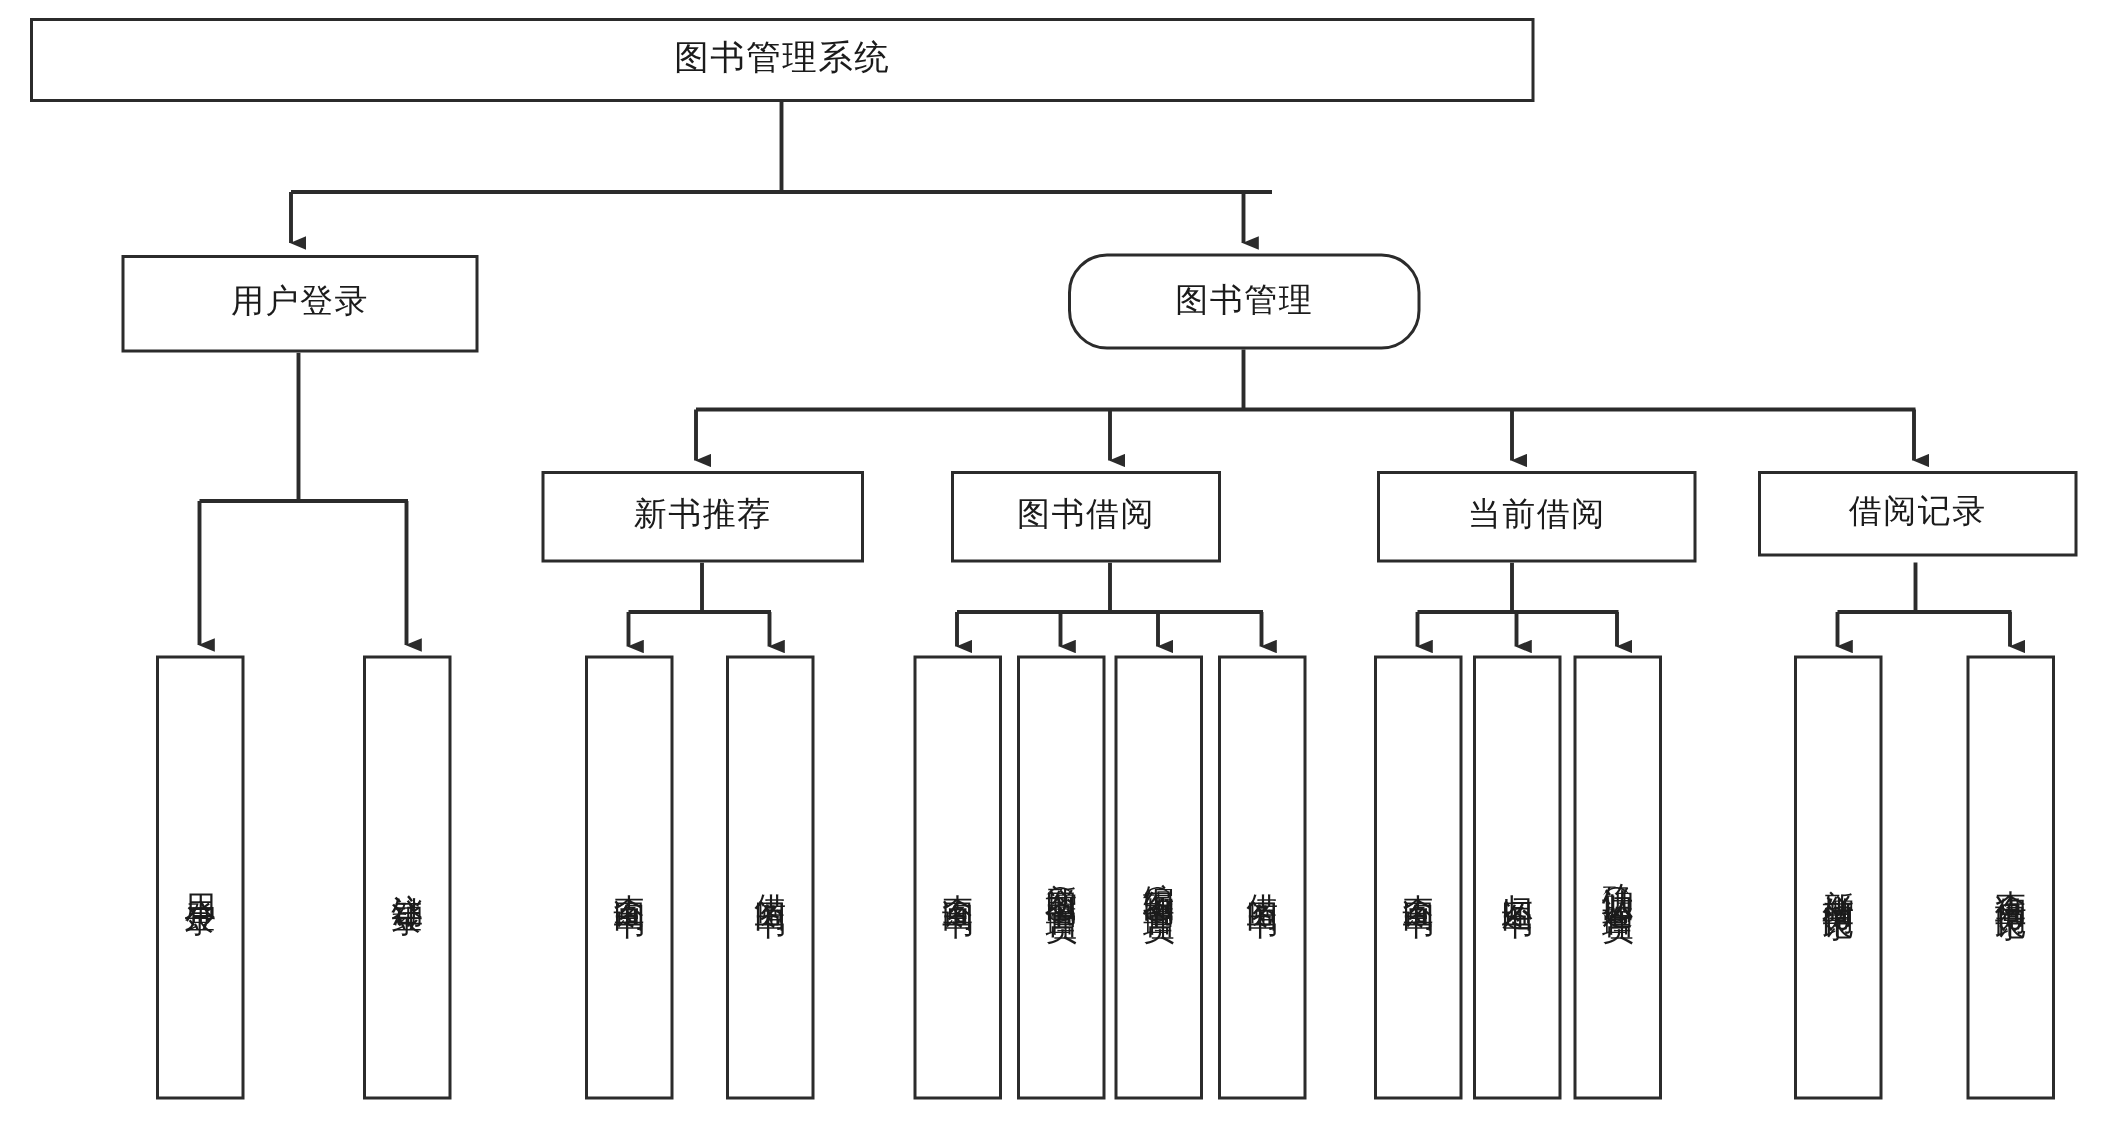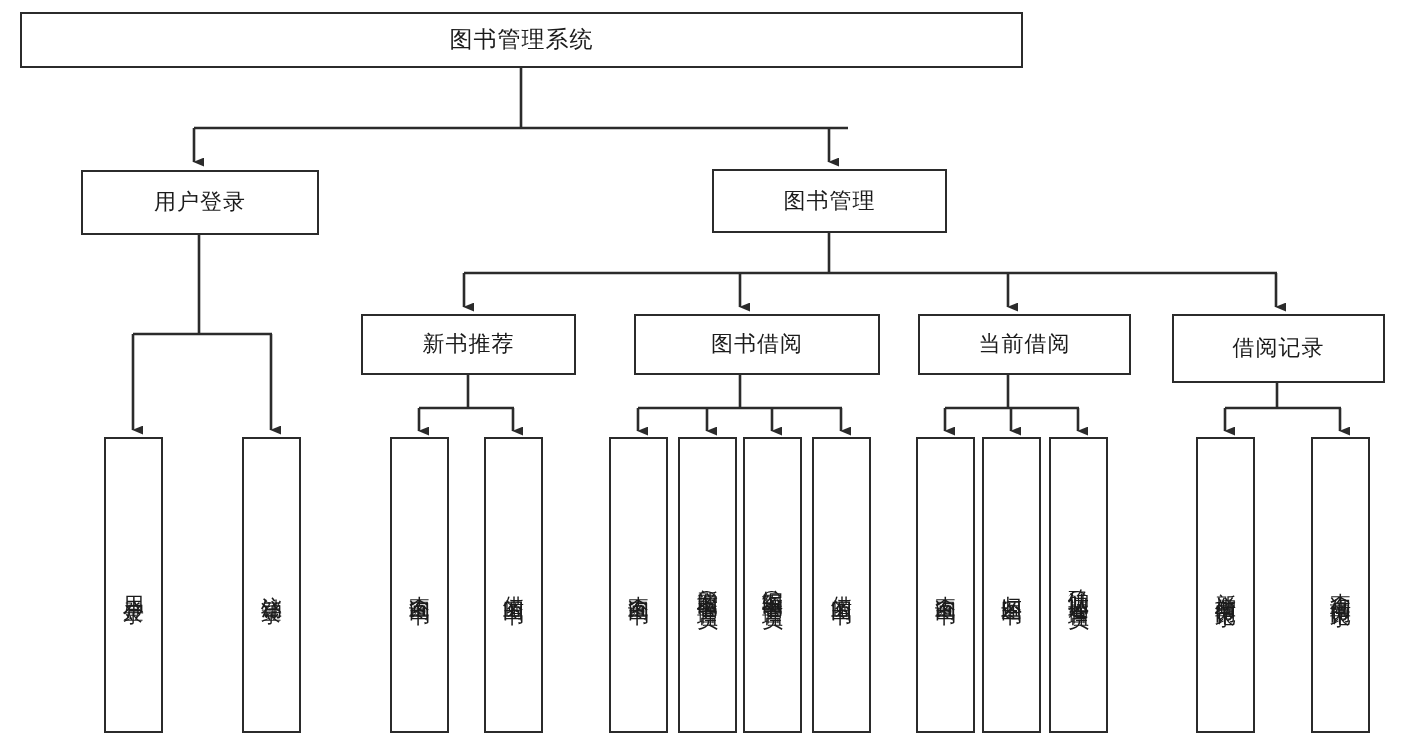--- a/index.html
+++ b/index.html
@@ -125,34 +125,34 @@
     </g>
   </svg>
 
   <div class="node horizontal root" style="left:20px; top:12px; width:1003px; height:56px;">
     <span class="label">图书管理系统</span>
   </div>
 
   <div class="node horizontal" style="left:81px; top:170px; width:238px; height:65px;">
     <span class="label">用户登录</span>
   </div>
-  <div class="node horizontal" style="left:712px; top:169px; width:235px; height:64px;">
+  <div class="node horizontal" style="left:712px; top:169px; width:235px; height:64px;border-radius:26px;">
     <span class="label">图书管理</span>
   </div>
 
   <div class="node horizontal" style="left:361px; top:314px; width:215px; height:61px;align-items:center;">
     <span class="label">新书推荐</span>
   </div>
-  <div class="node horizontal" style="left:634px; top:314px; width:246px; height:61px;">
+  <div class="node horizontal" style="left:634px; top:314px; width:180px; height:61px;">
     <span class="label">图书借阅</span>
   </div>
   <div class="node horizontal" style="left:902px; top:314px; width:213px; height:61px;margin-left:16px;">
     <span class="label">当前借阅</span>
   </div>
-  <div class="node horizontal" style="left:1172px; top:314px; width:213px; height:69px;">
+  <div class="node horizontal" style="left:1172px; top:314px; width:213px; height:57px;">
     <span class="label">借阅记录</span>
   </div>
 
   <div class="node vertical" style="left:104px; top:437px; width:59px; height:296px;">
     <span class="label">用户登录</span>
   </div>
   <div class="node vertical" style="left:242px; top:437px; width:59px; height:296px;">
     <span class="label">注销登录</span>
   </div>
 

